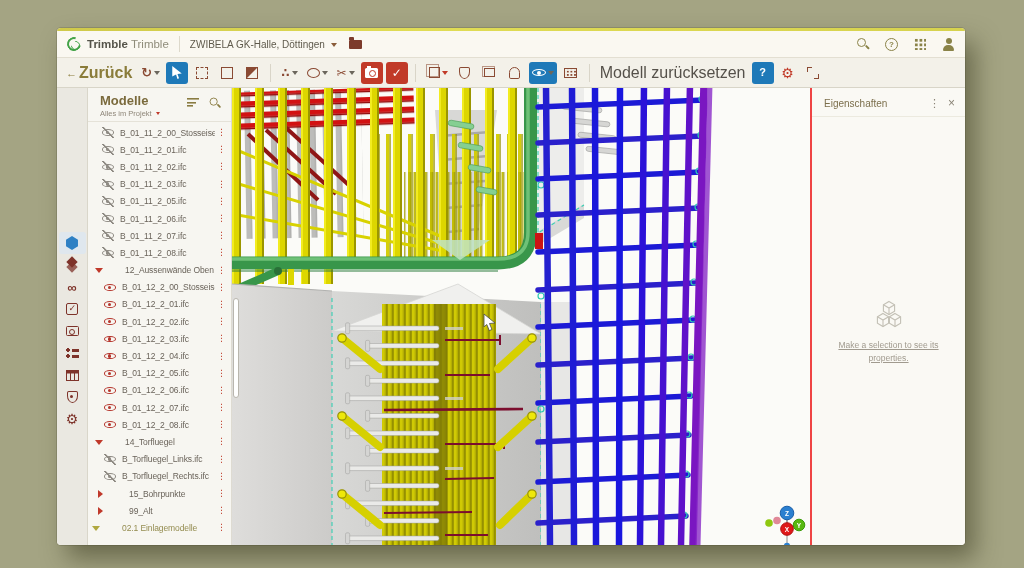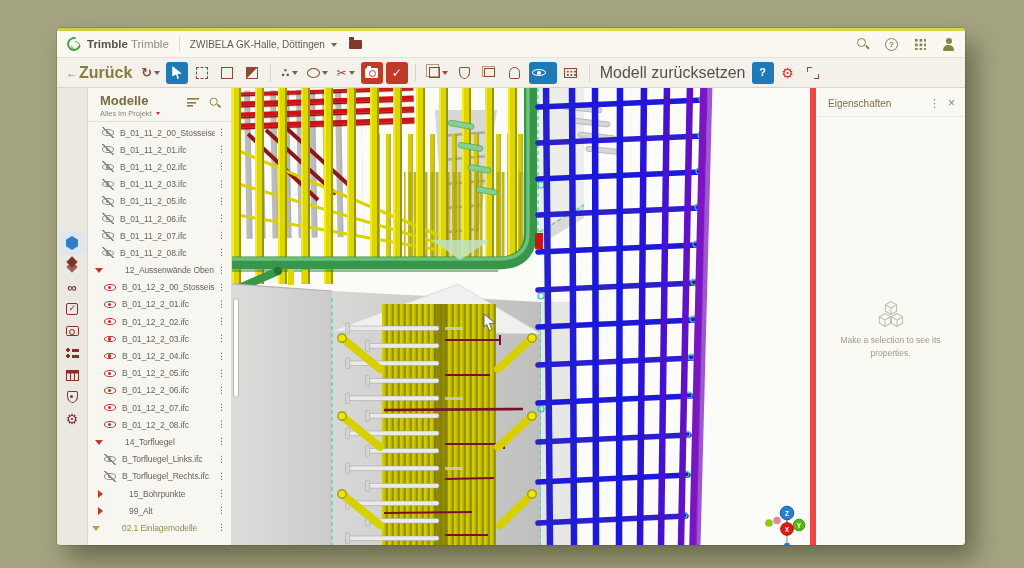--- a/index.html
+++ b/index.html
@@ -152,27 +152,27 @@
   .caret.right{border:4px solid transparent;border-left:5px solid #c0392b;margin-left:3px;}
   .m-row.olive .caret.down{border-top-color:#b0a840;}
 
   
   .viewport{width:578px;height:457px;position:relative;background:#fbfbf8;}
   .vp-scroll{position:absolute;left:1px;top:210px;width:6px;height:100px;background:#fff;
     border:1px solid #b9b6ae;border-radius:3px;z-index:5;}
   svg text{font-family:"Liberation Sans","DejaVu Sans",sans-serif;}
 
   
-  .props{width:155px;background:#faf9f4;border-left:6px solid #ef4444;position:relative;}
+  .props{width:155px;background:#faf9f4;border-left:2px solid #ef4444;position:relative;}
   .pp-head{display:flex;align-items:center;padding:8px 10px 6px 12px;border-bottom:1px solid #eceadf;}
   .pp-title{font-size:10px;color:#7c6f4c;flex:1;}
   .pp-menu{font-size:11px;color:#8a8476;padding:0 8px;}
   .pp-close{font-size:12px;color:#8a8476;}
   .pp-empty{position:absolute;left:0;right:0;top:212px;text-align:center;}
-  .pp-empty-text{font-size:8.5px;color:#a09a8e;padding:0 24px;line-height:1.5;}
+  .pp-empty-text{font-size:8.5px;color:#a09a8e;margin-top:5px;padding:0 24px;line-height:1.5;text-decoration:underline;}
 </style>
 </head>
 <body style="background: rgb(164, 164, 131);">
 
 <div class="window">
   <div class="win-strip"></div>
 
   <div class="hdr">
     <span class="logo-swirl"></span>
     <span class="brand1">Trimble</span>

